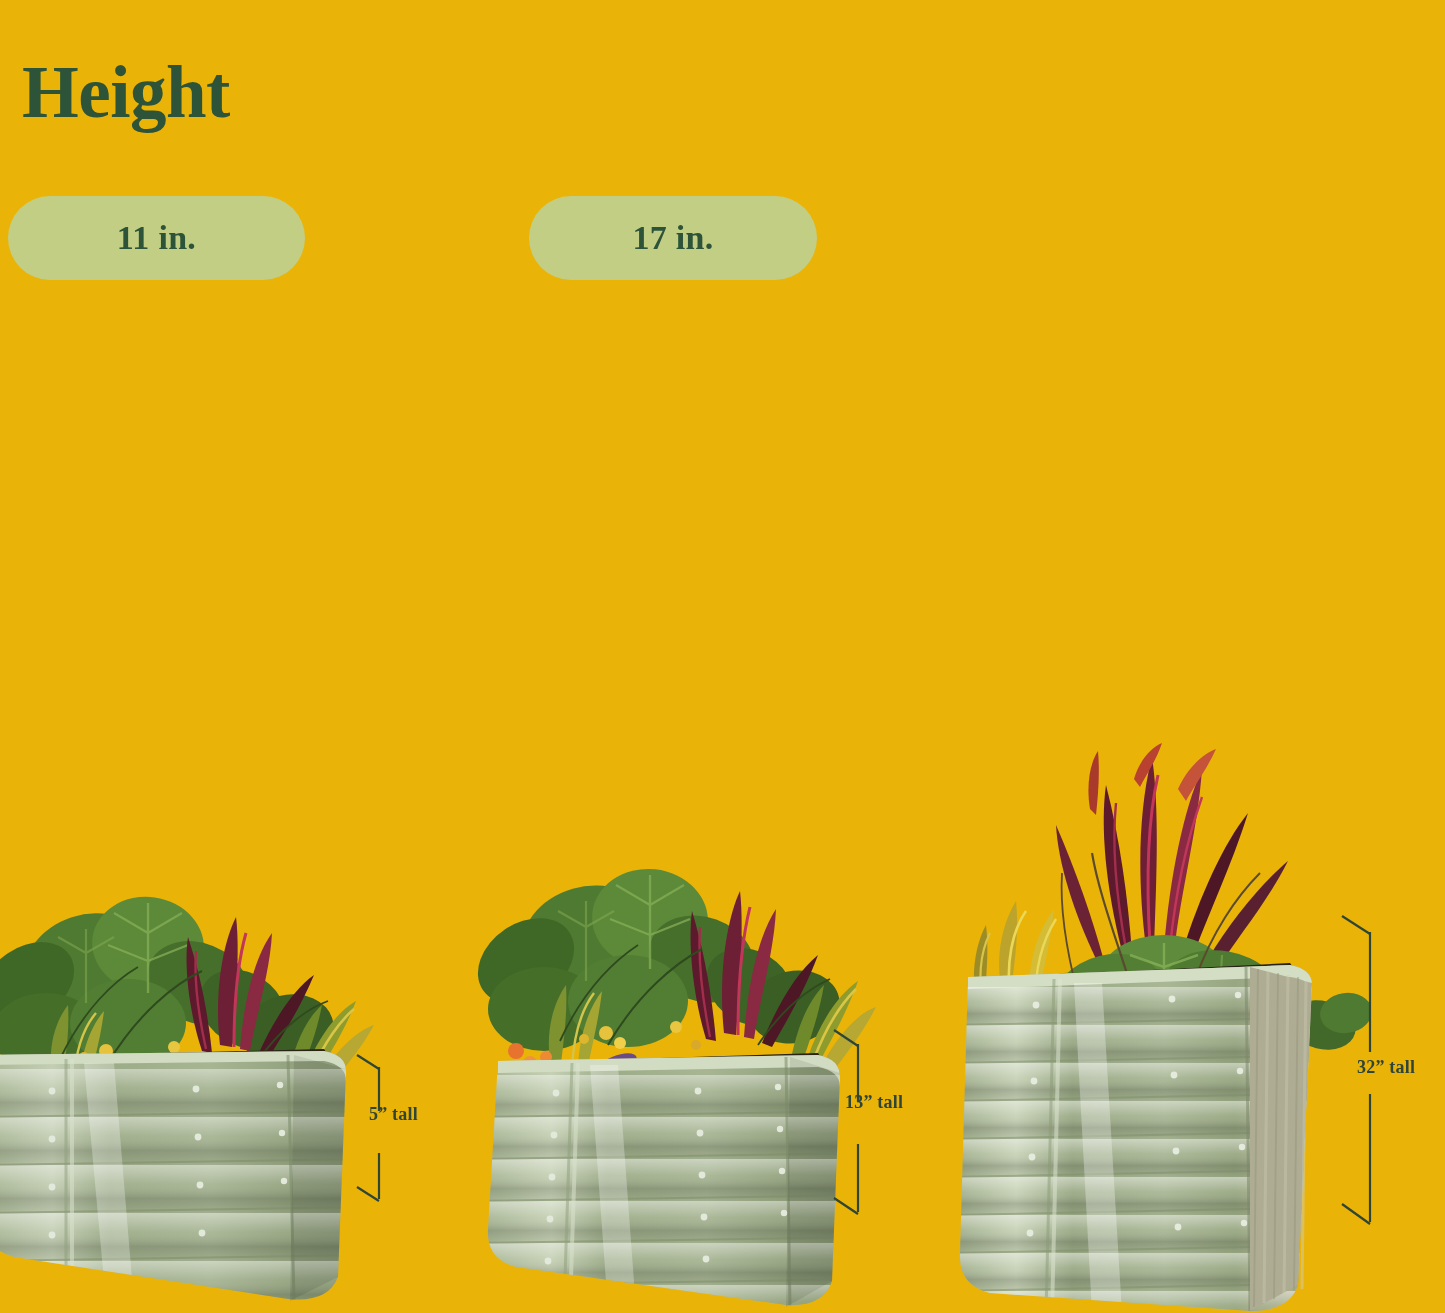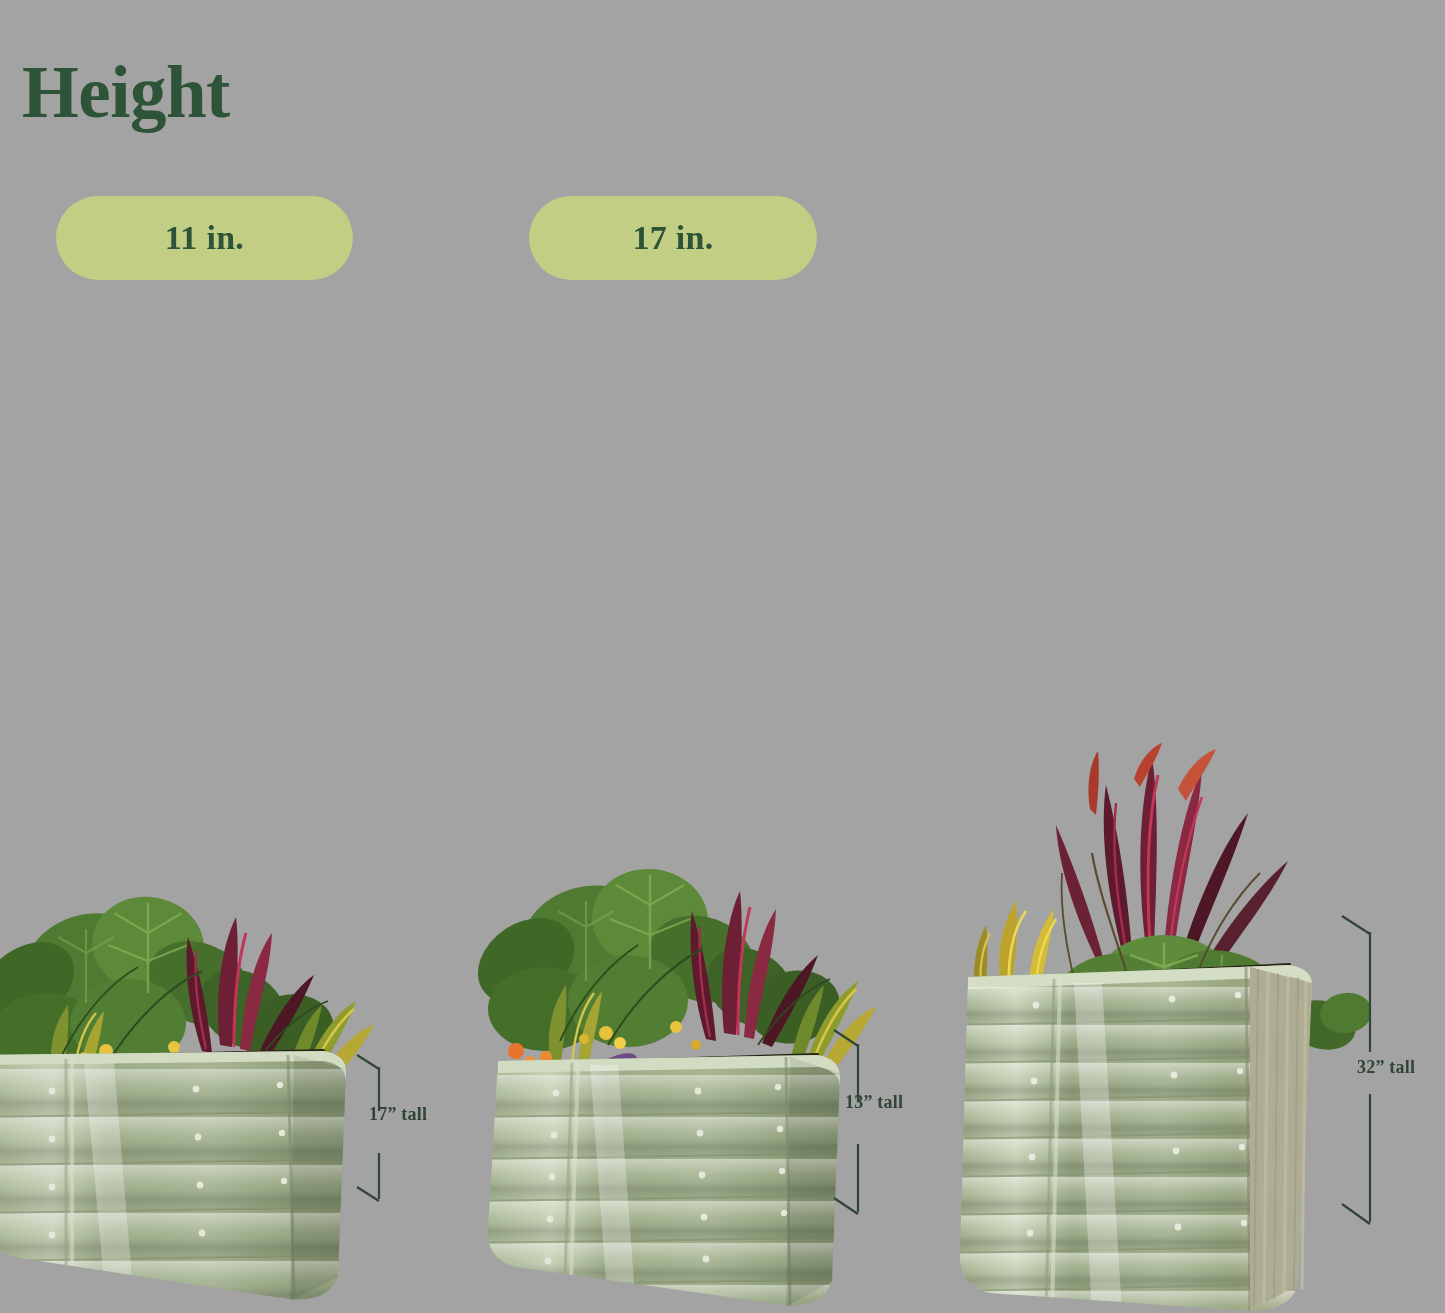--- a/index.html
+++ b/index.html
@@ -12,21 +12,21 @@
     background: #FDF6E8;
     font-family: "Liberation Sans", sans-serif;
     overflow: hidden;
     position: relative;
   }
 
   #page {
     position: relative;
     width: 1445px;
     height: 1313px;
-    background: #a3a3a3;
+    background: #eab308;
   }
 
   
   #page-title {
     position: absolute;
     left: 22px;
     top: 4px;
     font-family: "Liberation Serif", "DejaVu Serif", serif;
     font-size: 73px;
     font-weight: 700;
@@ -34,21 +34,21 @@
     letter-spacing: -0.5px;
     line-height: 1.1;
   }
 
   
   .column {
     position: absolute;
     top: 196px;
     width: 430px;
   }
-  .col-1 { left: 8px;   width: 430px; margin-left: 48px; }
+  .col-1 { left: 8px;   width: 430px; }
   .col-2 { left: 487px; width: 420px; margin-left: 42px; }
   .col-3 { left: 965px; width: 420px; }
 
   
   .badge {
     display: block;
     height: 84px;
     border-radius: 46px;
     background: #C3CE85;
     text-align: center;
@@ -490,21 +490,21 @@
       </g>
     </svg>
   </div>
 
   <svg class="dimline" style="left:355px; top:1049px;" width="46" height="172">
     <path d="M2,6 L24,20" stroke="#2F4536" stroke-width="2.2" fill="none"></path>
     <path d="M24,18 L24,62" stroke="#2F4536" stroke-width="2.2" fill="none"></path>
     <path d="M24,104 L24,150" stroke="#2F4536" stroke-width="2.2" fill="none"></path>
     <path d="M2,138 L24,152" stroke="#2F4536" stroke-width="2.2" fill="none"></path>
   </svg>
-  <div class="dim dim-1">17” tall</div>
+  <div class="dim dim-1">5” tall</div>
 
   <svg class="dimline" style="left:832px; top:1024px;" width="46" height="212">
     <path d="M2,6 L26,22" stroke="#2F4536" stroke-width="2.2" fill="none"></path>
     <path d="M26,20 L26,78" stroke="#2F4536" stroke-width="2.2" fill="none"></path>
     <path d="M26,120 L26,188" stroke="#2F4536" stroke-width="2.2" fill="none"></path>
     <path d="M2,174 L26,190" stroke="#2F4536" stroke-width="2.2" fill="none"></path>
   </svg>
   <div class="dim dim-2">13” tall</div>
 
   <svg class="dimline" style="left:1340px; top:912px;" width="52" height="352">

